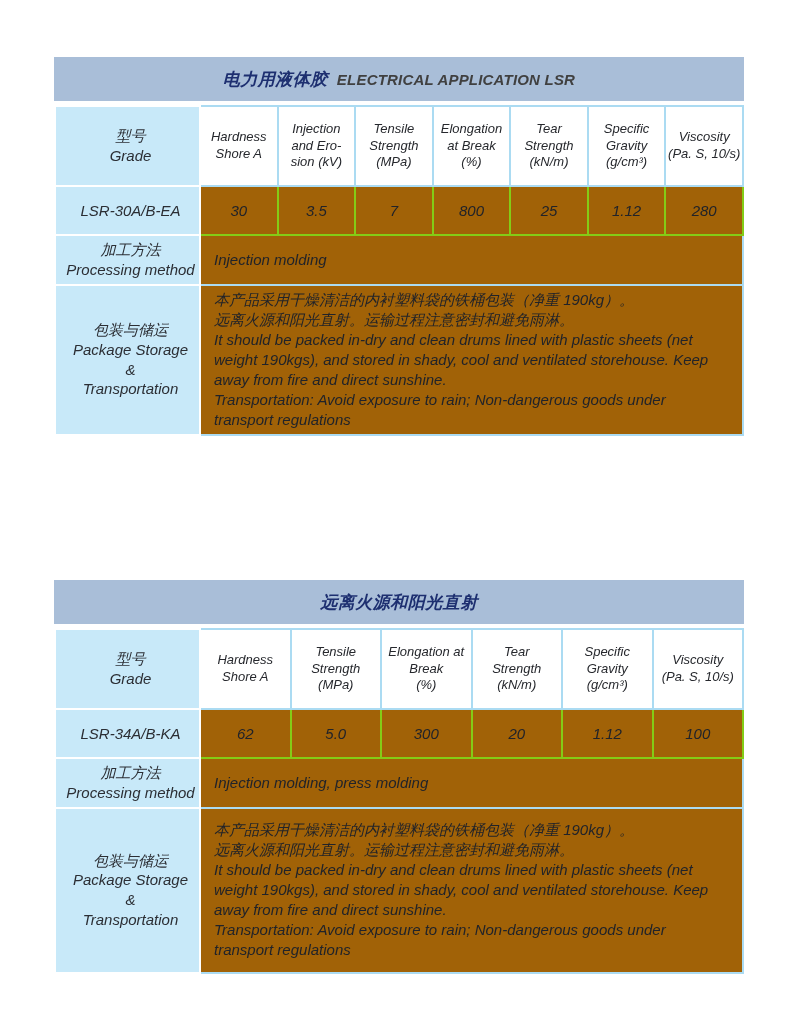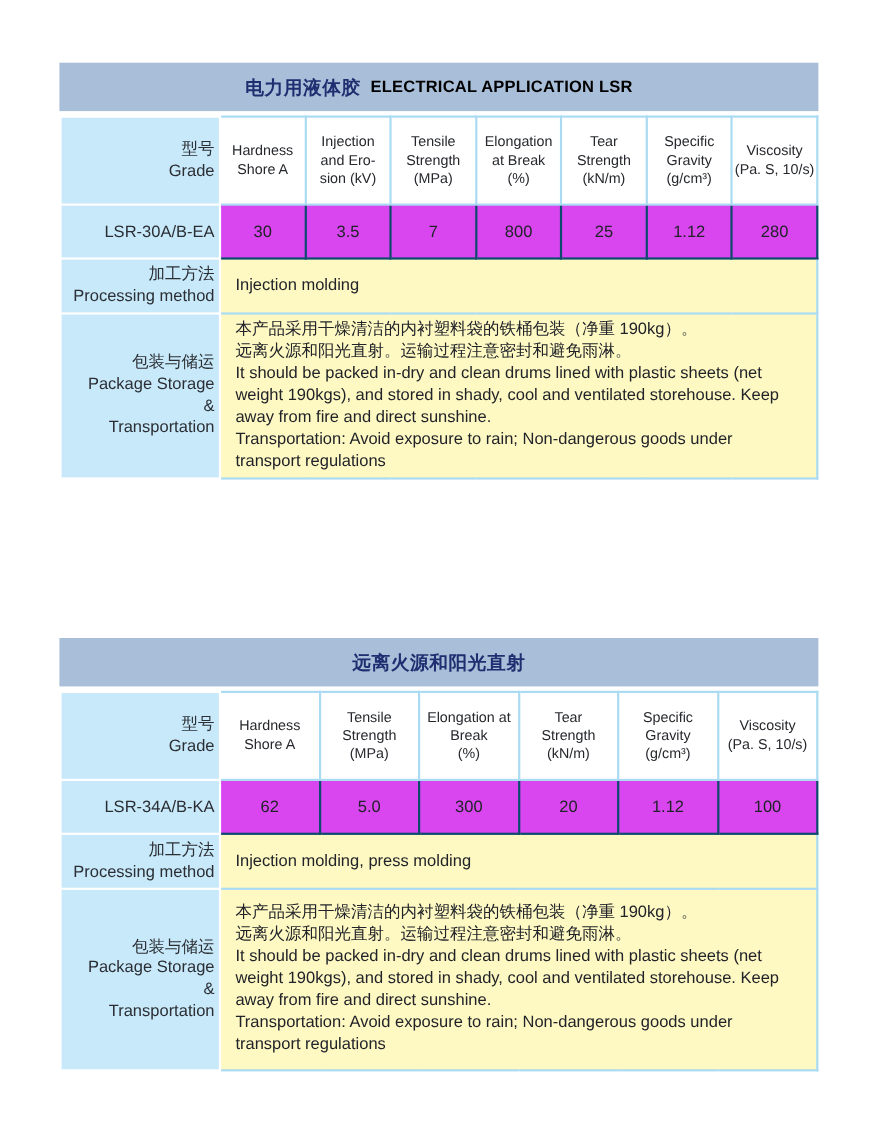--- a/index.html
+++ b/index.html
@@ -2,52 +2,52 @@
 <html><head>
 <meta charset="utf-8">
 <style>
   * { margin:0; padding:0; box-sizing:border-box; }
   html,body { background:#ffffff; }
   body {
     width:800px; height:1022px; overflow:hidden;
     font-family:"Liberation Sans","DejaVu Sans",sans-serif;
     color:#25282e;
   }
-  .page { position:relative; width:800px; height:798px; background:#ffffff; }
+  .page { position:relative; width:800px; height:798px; background:#ffffff;font-style:italic; }
   .tbl-section { position:absolute; left:54px; width:690px; }
   .sec-1 { top:57px; }
   .sec-2 { top:580px; }
 
   .title-bar {
     height:44px; background:#a9bed8;
     display:flex; align-items:center; justify-content:center; gap:9px;
     margin-bottom:4px;
   }
   .t-zh { color:#1d2f70; font-weight:bold; font-size:17px; letter-spacing:0.5px; }
-  .t-en { color:#000000; font-weight:bold; font-size:15px; letter-spacing:0.2px; }
+  .t-en { color:#404040; font-weight:bold; font-size:15px; letter-spacing:0.2px; }
 
   table.spec { border-collapse:collapse; table-layout:fixed; width:100%; }
   table.spec td { vertical-align:middle; }
 
   td.lbl {
     background:#c8e9f9; border:2px solid #ffffff;
-    text-align:right; padding:4px 4px 4px 10px;
+    text-align:center; padding:4px 4px 4px 10px;
     white-space:pre-line; font-size:15px; line-height:1.32; color:#2b2e34;
   }
   td.hd {
     background:#ffffff; border:2px solid #abdbf2;
     text-align:center; white-space:pre-line;
     font-size:13px; line-height:1.3; color:#26282d; padding:3px 1px;
   }
   td.val {
-    background:#d946ef; border:2px solid #0c4a6e;
+    background:#a16207; border:2px solid #84cc16;
     text-align:center; font-size:15px; color:#212329;
   }
   td.txt {
-    background:#fef9c3; border:2px solid #abdbf2;
+    background:#a16207; border:2px solid #abdbf2;
     text-align:left; padding:4px 16px 4px 13px;
     font-size:15px; line-height:20px; color:#212329; white-space:pre-line;
   }
   tr.r-head { height:80px; }
   tr.r-data { height:49px; }
   tr.r-proc { height:48px; }
   tr.r-pkg1 { height:146px; }
   tr.r-pkg2 { height:165px; }
 </style>
 </head>

